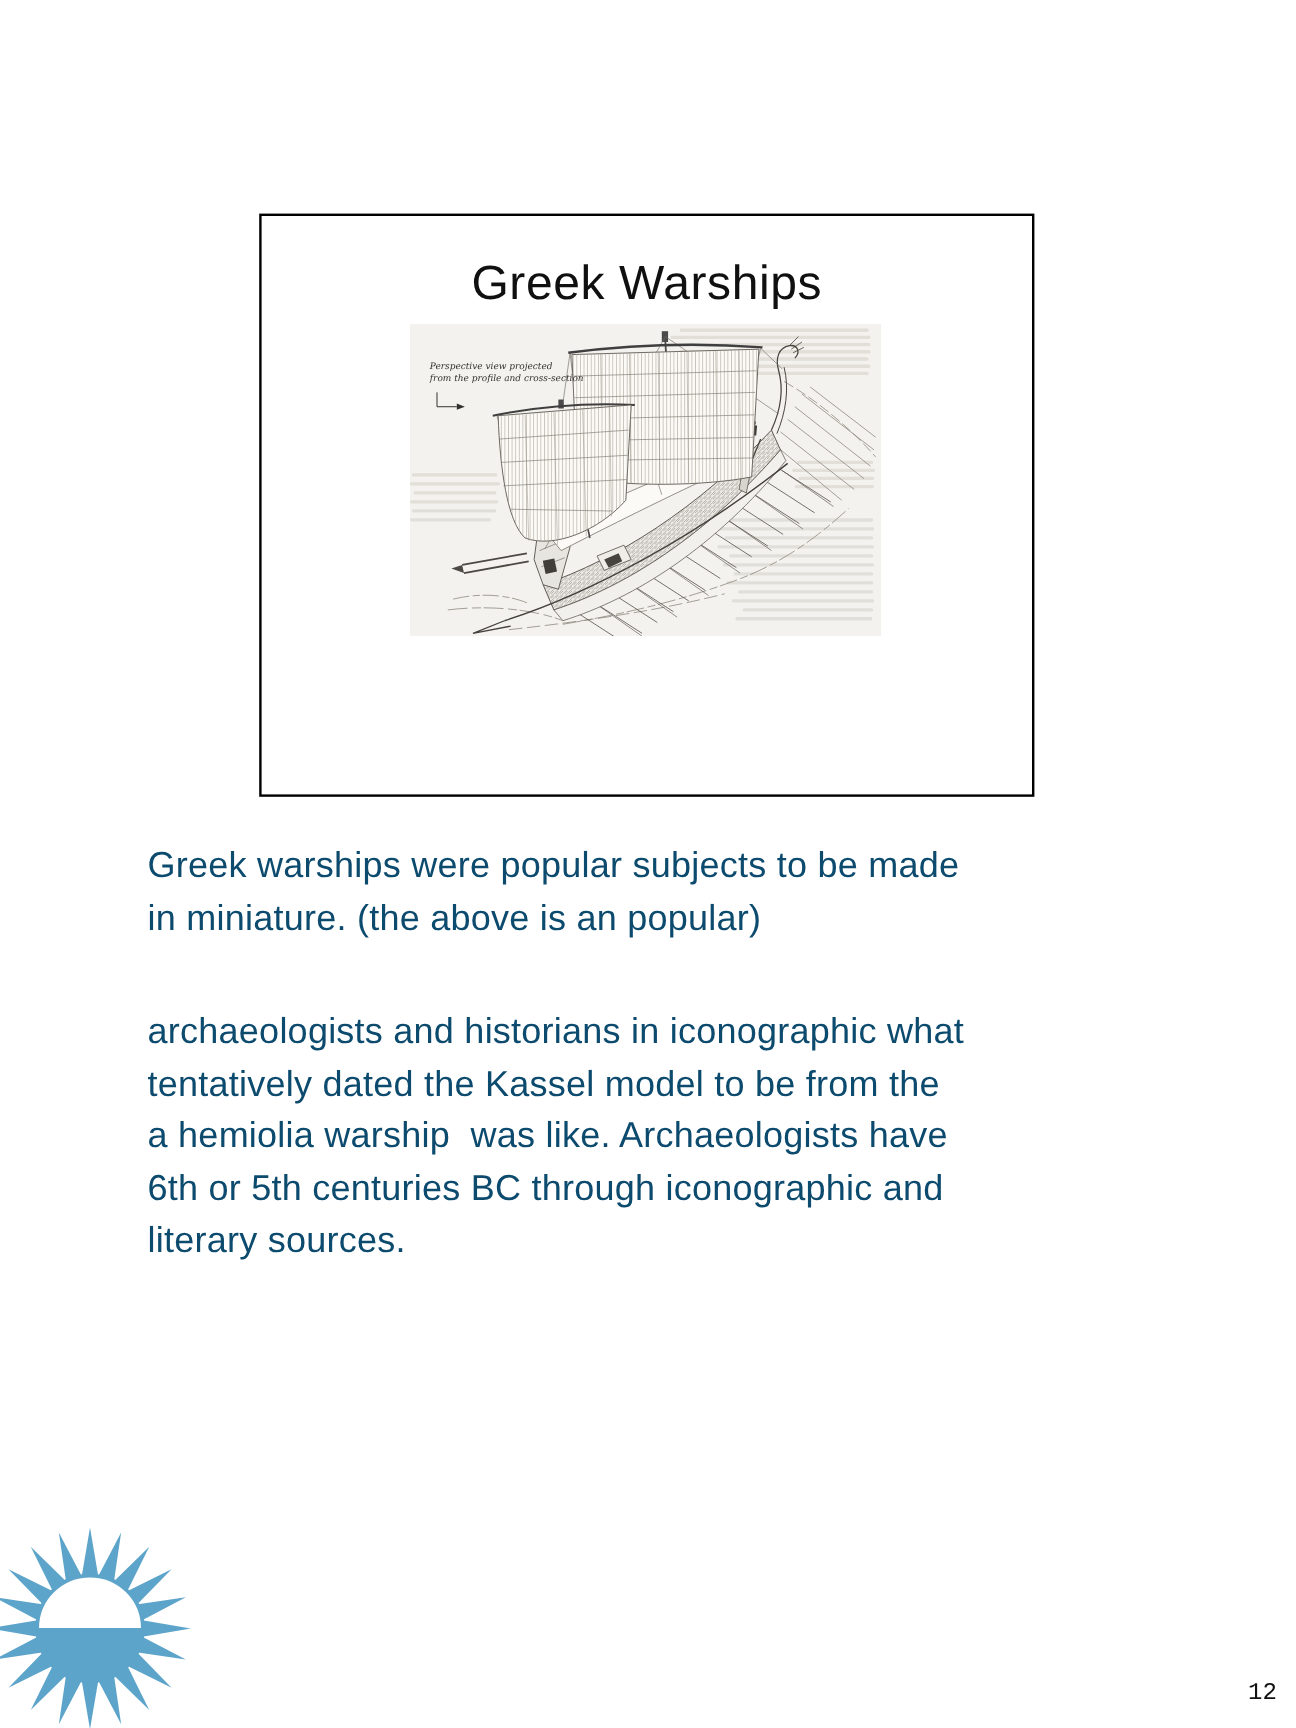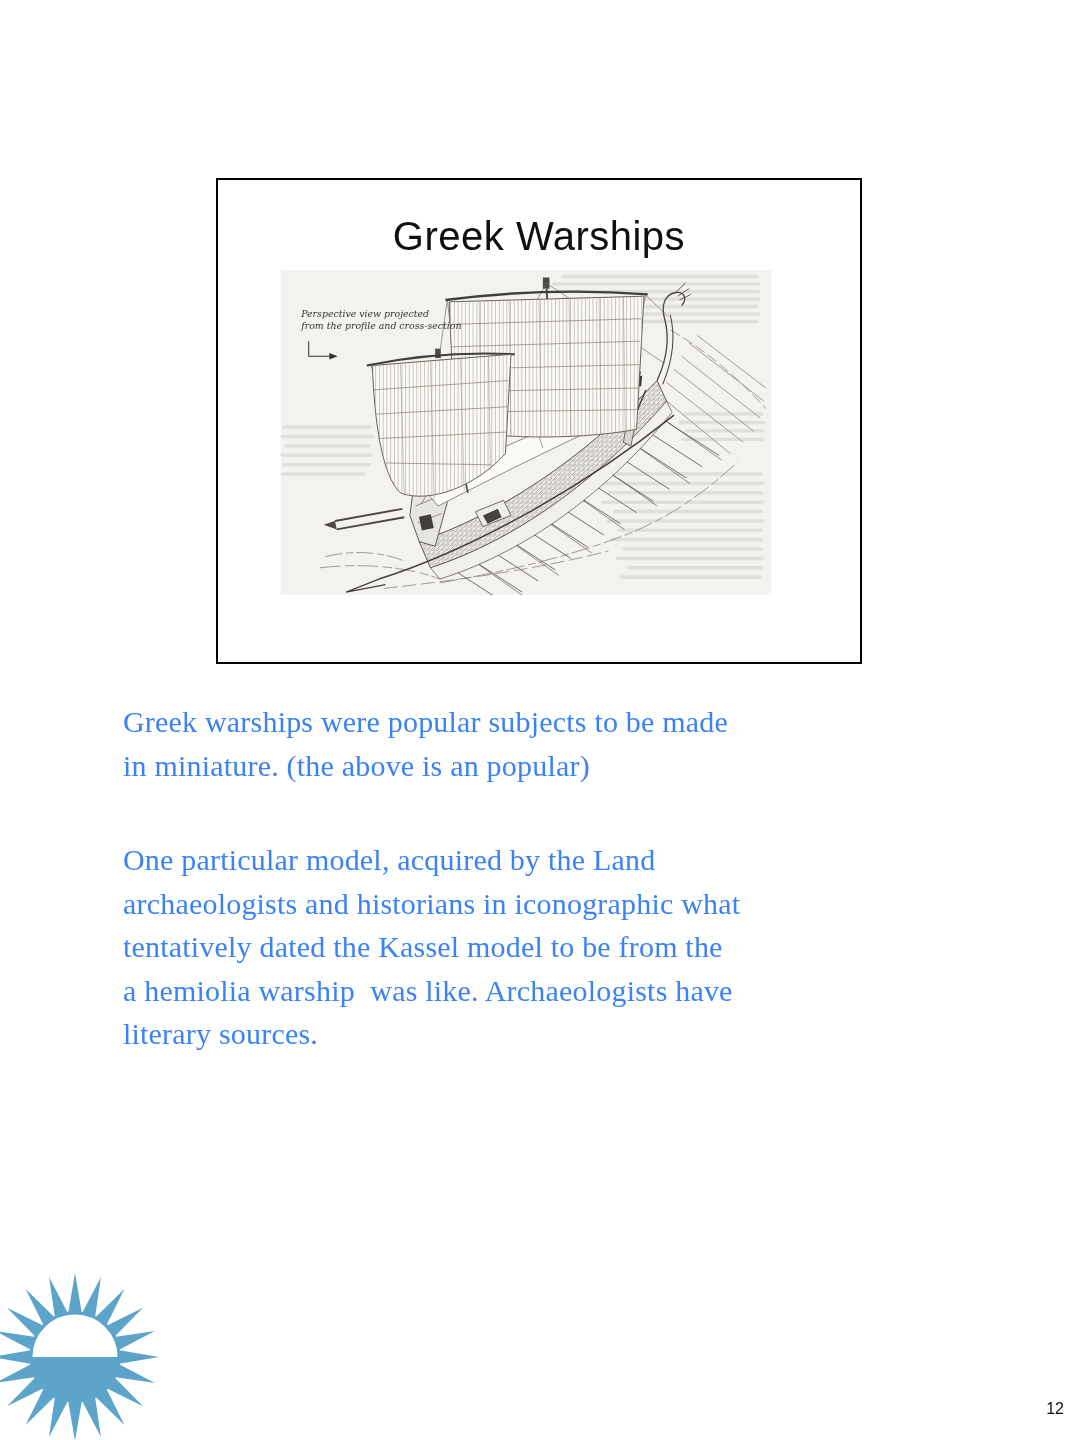--- a/index.html
+++ b/index.html
@@ -11,37 +11,37 @@
   
   .figure-box{
     position:absolute;left:216px;top:178px;width:646px;height:486px;
     border:2px solid #000;background:#fff;box-sizing:border-box;
   }
   .figure-title{
     position:absolute;left:0;top:34px;width:100%;
     text-align:center;font-size:40px;color:#101010;letter-spacing:0.5px;
   }
   .scan{
-    position:absolute;left:46px;top:90px;width:524px;height:325px;
+    position:absolute;left:58px;top:90px;width:524px;height:260px;
   }
   .scan svg{display:block;width:100%;height:100%;}
   
   .body-text{
     position:absolute;left:123px;top:700px;width:830px;
-    font-size:30px;line-height:43.5px;letter-spacing:0.2px;color:#3b82f6;font-family:Liberation Serif, serif;
+    font-size:30px;line-height:43.5px;letter-spacing:0.2px;color:#0c4a6e;
   }
   .body-text .para{margin:0 0 51px 0;}
   .body-text .line{white-space:pre;}
   
   .wm-sun{position:absolute;left:-10px;top:1272px;width:170px;height:170px;}
   .wm-text{position:absolute;left:173px;top:1282px;width:868px;height:122px;}
   
   .page-number{
-    position:absolute;right:16px;top:1400px;font-size:16px;color:#111;
-    font-family:Liberation Sans, sans-serif;
+    position:absolute;right:16px;top:1400px;font-size:20px;color:#111;
+    font-family:Liberation Mono, monospace;
   }
 </style>
 </head>
 <body>
 
 <div class="page">
 
   <div class="figure-box">
     <div class="figure-title">Greek Warships</div>
 
@@ -187,24 +187,24 @@
       </svg>
     </div>
   </div>
 
   <div class="body-text">
     <div class="para">
       <div class="line">Greek warships were popular subjects to be made</div>
       <div class="line">in miniature. (the above is an popular)</div>
     </div>
     <div class="para">
-      <div class="line">One particular model, acquired by the Land</div>
       <div class="line">archaeologists and historians in iconographic what</div>
       <div class="line">tentatively dated the Kassel model to be from the</div>
       <div class="line">a hemiolia warship  was like. Archaeologists have</div>
+      <div class="line">6th or 5th centuries BC through iconographic and</div>
       <div class="line">literary sources.</div>
     </div>
   </div>
 
   <div class="wm-sun">
     <svg viewBox="-85 -85 170 170" xmlns="http://www.w3.org/2000/svg">
       <defs>
         <path id="ray" d="M0 -84 L7.5 -40 L-7.5 -40 Z" fill="#5da4ca"></path>
         <linearGradient id="sunGrad" x1="0" y1="-44" x2="0" y2="44" gradientUnits="userSpaceOnUse">
           <stop offset="0.5" stop-color="#ffffff"></stop>

